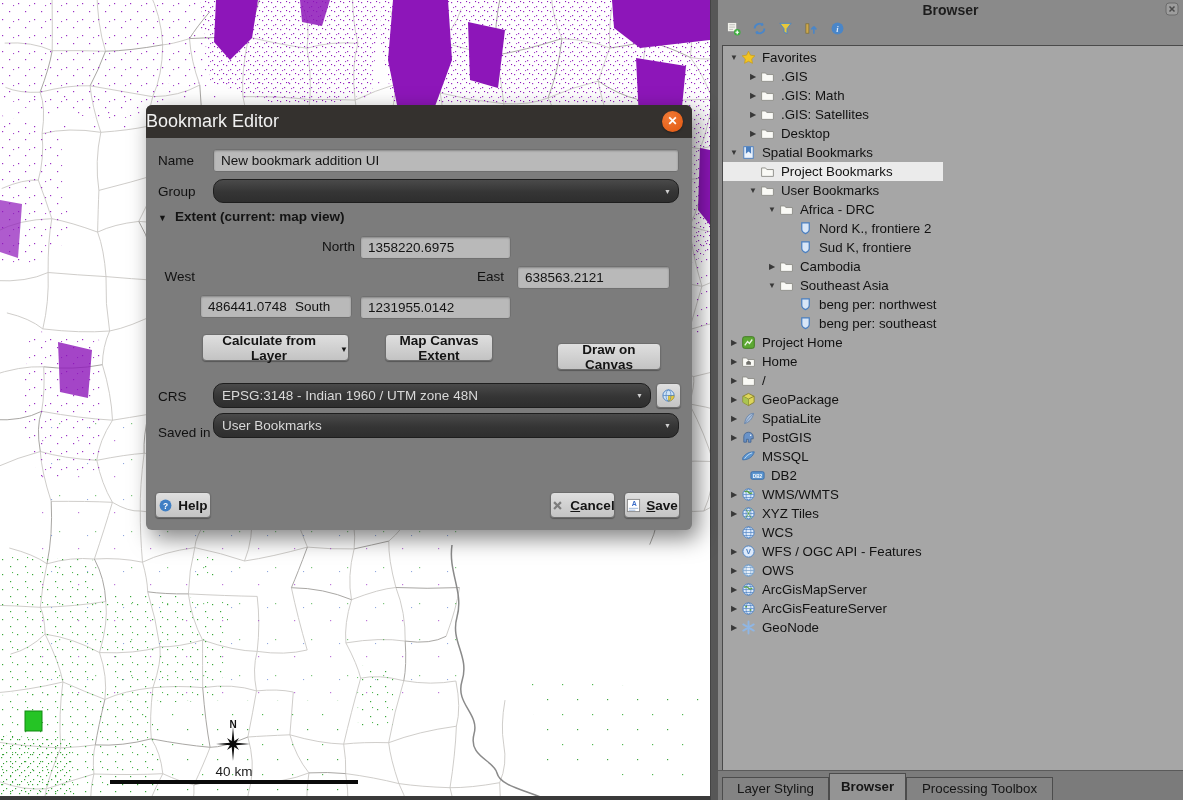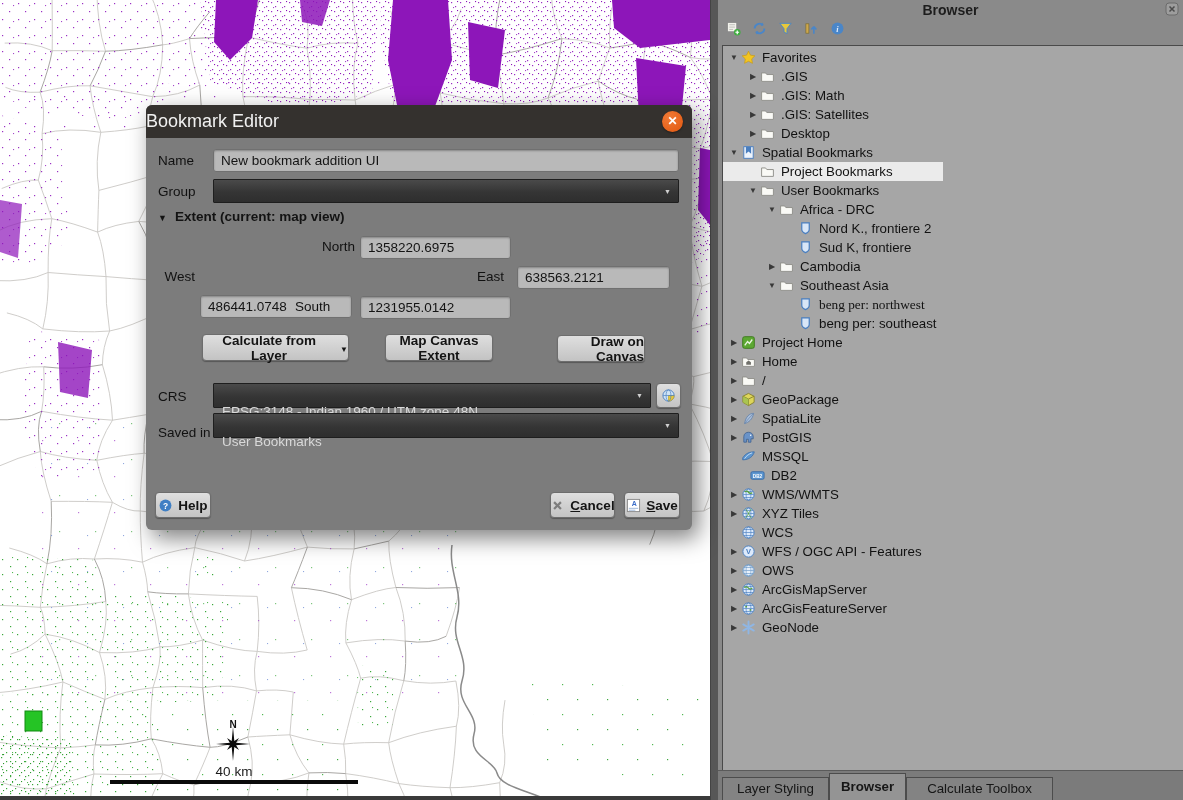--- a/index.html
+++ b/index.html
@@ -36,21 +36,21 @@
     border-radius:6px;box-shadow:6px 8px 22px rgba(0,0,0,.5);}
   #dlg-title{position:absolute;left:0;top:0;width:100%;height:33px;background:#34312e;border-radius:6px 6px 0 0;}
   #dlg-title span{display:block;text-align:left;line-height:33px;color:#f1f1f1;font-size:18px;font-weight:400;}
   #dlg-close{position:absolute;right:9px;top:6px;width:21px;height:21px;border-radius:50%;
     background:radial-gradient(circle at 35% 30%,#f07a36,#e2570f);box-shadow:0 1px 2px rgba(0,0,0,.4);
     color:#fff;font-size:12px;font-weight:700;text-align:center;line-height:21px;}
   .dlabel{position:absolute;font-size:13.5px;color:#111;}
   .field{position:absolute;box-sizing:border-box;background:#b9b9b9;border:1px solid #707070;border-radius:3px;
     box-shadow:inset 0 1px 2px rgba(0,0,0,.28);font-size:13.5px;color:#141414;padding:0 7px;line-height:21px;}
   .combo{position:absolute;box-sizing:border-box;background:linear-gradient(#4a4a4a,#353535 55%,#2e2e2e);
-    border:1px solid #1e1e1e;border-radius:1px;color:#d9d9d9;font-size:13.5px;padding:16px 18px 0 8px;line-height:23px;}
+    border:1px solid #1e1e1e;border-radius:10px;color:#d9d9d9;font-size:13.5px;padding:0 18px 0 8px;line-height:23px;}
   .combo .carrow{position:absolute;right:7px;top:0;font-size:7px;color:#cfcfcf;line-height:24px;}
   .btn{position:absolute;box-sizing:border-box;background:linear-gradient(#dfdfdf,#c3c3c3);
     border:1px solid #6d6d6d;border-radius:4px;color:#141414;font-size:13.5px;font-weight:600;
     text-align:center;box-shadow:0 1px 1px rgba(0,0,0,.3);display:flex;align-items:center;justify-content:center;gap:5px;}
   .btn .bicon{width:15px;height:15px;flex:none;}
   #extent-header{position:absolute;left:12px;top:104px;font-size:13.5px;font-weight:700;color:#131313;}
   #extent-header .tri{font-size:9px;margin-right:8px;}
   u{text-decoration:underline;}
 </style>
 </head>
@@ -272,21 +272,21 @@
             </svg></span>
           <span>Cambodia</span>
         </div>
         <div class="row" style="padding-left: 42px;">
           <span class="arrow">▼</span>
           <span class="ticon"><svg viewBox="0 0 16 16" width="15" height="15">
               <path d="M1.7 13.2V4.2h4.2l1.4 1.7h7V13.2z" fill="#fafaf6" stroke="#8f8f8a" stroke-width="1"></path>
             </svg></span>
           <span>Southeast Asia</span>
         </div>
-        <div class="row" style="padding-left: 61px; font-family: Liberation Serif, serif;">
+        <div class="row" style="padding-left: 61px;">
           <span class="arrow"></span>
           <span class="ticon"><svg viewBox="0 0 16 16" width="15" height="15">
               <path d="M4 2h8v6.8c0 2.2-2.6 4.1-4 4.7-1.4-.6-4-2.5-4-4.7z" fill="#d8e6f7" stroke="#4a7fc0" stroke-width="1.3"></path>
             </svg></span>
           <span>beng per: northwest</span>
         </div>
         <div class="row" style="padding-left: 61px;">
           <span class="arrow"></span>
           <span class="ticon"><svg viewBox="0 0 16 16" width="15" height="15">
               <path d="M4 2h8v6.8c0 2.2-2.6 4.1-4 4.7-1.4-.6-4-2.5-4-4.7z" fill="#d8e6f7" stroke="#4a7fc0" stroke-width="1.3"></path>
@@ -429,21 +429,21 @@
           <span class="arrow">▶</span>
           <span class="ticon"><svg viewBox="0 0 16 16" width="15" height="15">
               <path d="M8 1.5v13M2.4 4.7l11.2 6.6M13.6 4.7L2.4 11.3" stroke="#8fb6e4" stroke-width="2" stroke-linecap="round"></path>
             </svg></span>
           <span>GeoNode</span>
         </div>
       </div>
     <div id="tabs">
       <div class="tab" style="left:4px;width:107px;">Layer Styling</div>
       <div class="tab active" style="left:111px;width:77px;">Browser</div>
-      <div class="tab" style="left:188px;width:147px;">Calculate Toolbox</div>
+      <div class="tab" style="left:188px;width:147px;">Processing Toolbox</div>
     </div>
   </div>
 
   <div id="dialog">
     <div id="dlg-title">
       <span>Bookmark Editor</span>
       <div id="dlg-close">✕</div>
     </div>
 
     <div class="dlabel" style="left:12px;top:48px;">Name</div>
@@ -469,21 +469,21 @@
     <div class="dlabel" style="left:149px;top:194px;width:60px;text-align:left;">South</div>
     <div class="field" style="left:214px;top:191px;width:151px;height:23px;">1231955.0142</div>
 
     <div class="btn" style="left:56px;top:229px;width:147px;height:27px;">
       <span>Calculate from Layer</span>
         <span style="font-size:8px;margin-top:4px;">▼</span>
     </div>
     <div class="btn" style="left:239px;top:229px;width:108px;height:27px;">
       <span>Map Canvas Extent</span>
     </div>
-    <div class="btn" style="left:411px;top:230px;width:88px;height:27px;text-align:right;">
+    <div class="btn" style="left:411px;top:238px;width:104px;height:27px;">
       <span>Draw on Canvas</span>
     </div>
 
     <div class="dlabel" style="left:12px;top:284px;">CRS</div>
     <div class="combo" style="left:67px;top:278px;width:438px;height:25px;line-height:24px;">
       <span>EPSG:3148 - Indian 1960 / UTM zone 48N</span><span class="carrow">▼</span>
     </div>
     <div class="btn" style="left:510px;top:278px;width:25px;height:25px;">
       <span class="bicon"><svg viewBox="0 0 16 16" width="15" height="15">
             <circle cx="8" cy="8" r="6" fill="#cfe3f5" stroke="#4a7fc0"></circle>

